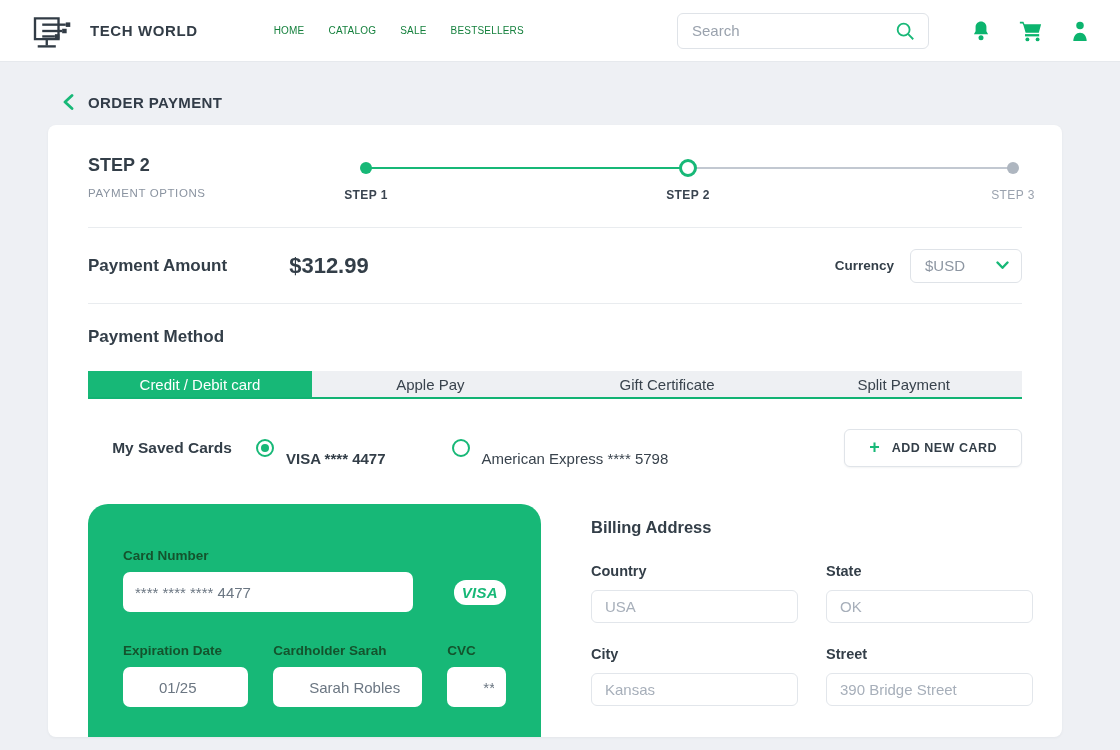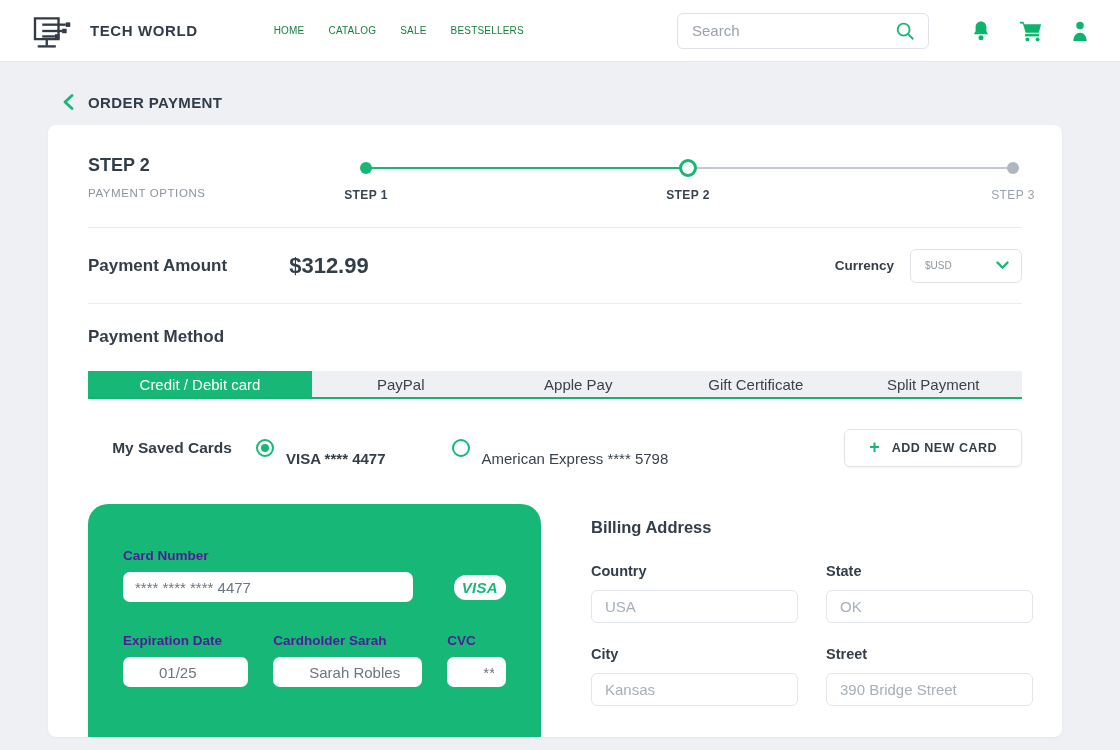--- a/index.html
+++ b/index.html
@@ -44,21 +44,21 @@
 
   .divider { height:1px; background:#e9ecef; }
 
   
   .amount-row { height:75px; display:flex; align-items:center; }
   .amount-label { font-size:17px; font-weight:bold; }
   .amount-value { font-size:22px; font-weight:bold; margin-left:62px; }
   .currency-wrap { margin-left:auto; display:flex; align-items:center; gap:16px; }
   .currency-label { font-size:13.5px; font-weight:bold; }
   .currency-select { width:112px; height:34px; border:1px solid #dfe3e8; border-radius:6px; display:flex; align-items:center; padding:0 12px 0 14px; cursor:pointer; background:#fff; }
-  .currency-value { font-size:10px; color:#8d96a2; flex:1; }
+  .currency-value { font-size:15px; color:#8d96a2; flex:1; }
 
   
   .method-title { font-size:17px; font-weight:bold; margin-top:23px; }
   .tabs { display:flex; margin-top:24px; height:28px; border-bottom:2px solid #12b373; }
   .tab { display:flex; align-items:center; justify-content:center; font-size:15px; cursor:pointer; background:#eef0f3; color:#39434d; flex:1; }
   .tab.active { background:#17b877; color:#fff; flex:none; width:224px; }
 
   
   .saved-row { margin-top:29px; display:flex; align-items:center; height:40px;text-align:center; }
   .saved-title { font-size:15.5px; font-weight:bold; width:168px; }
@@ -69,22 +69,22 @@
   .radio-label { font-size:15px; color:#39434d;margin-top:21px; }
   .radio-label.bold { font-weight:bold; color:#333e48; }
   .opt-2 { margin-left:66px; }
   .add-card-btn { margin-left:auto; height:38px; padding:0 24px; background:#fff; border:1px solid #e0e4e9; border-radius:6px; box-shadow:0 1px 2px rgba(40,50,60,.06); display:flex; align-items:center; gap:12px; cursor:pointer; }
   .plus { color:#17b877; font-size:18px; font-weight:bold; line-height:1; margin-top:-2px; }
   .add-card-label { font-size:12.5px; font-weight:bold; letter-spacing:.5px; color:#333e48; }
 
   
   .bottom { display:flex; margin-top:36px; }
   .gcard { width:453px; height:240px; background:#17b877; border-radius:20px 20px 0 0; padding:44px 35px 0 35px; }
-  .gc-label { font-size:13.5px; font-weight:bold; color:#4c1d95; margin-bottom:9px; }
-  .gc-input { background:#fff; border:none; border-radius:7px; height:30px; font-size:15px; color:#6b7682; padding:0 12px; font-family:inherit; outline:none; }
+  .gc-label { font-size:13.5px; font-weight:bold; color:#14532d; margin-bottom:9px; }
+  .gc-input { background:#fff; border:none; border-radius:7px; height:40px; font-size:15px; color:#6b7682; padding:0 12px; font-family:inherit; outline:none; }
   .num-row { display:flex; align-items:center; }
   .num-input { width:300px; }
   .visa-badge { margin-left:41px; background:#fff; border-radius:12px; padding:4px 8px; color:#17b877; font-style:italic; font-weight:bold; font-size:15px; letter-spacing:.3px; }
   .gc-row2 { display:flex; margin-top:31px; gap:25px; }
   .gc-field .gc-input { width:100%;padding-left:36px; }
   .f-exp { width:126px; }
   .f-name { width:150px; }
   .f-cvc { width:59px; }
   .f-name .gc-input { text-align:left; }
 
@@ -195,21 +195,20 @@
         </span>
       </div>
     </div>
   </div>
 
   <div class="divider"></div>
 
   <div class="method-title">Payment Method</div>
   <div class="tabs">
     <div class="tab active">Credit / Debit card</div>
-    <div class="tab">PayPal</div>
     <div class="tab">Apple Pay</div>
     <div class="tab">Gift Certificate</div>
     <div class="tab">Split Payment</div>
   </div>
 
   <div class="saved-row">
     <span class="saved-title">My Saved Cards</span>
     <div class="radio-opt">
       <span class="radio checked">
           <span class="inner"></span>

